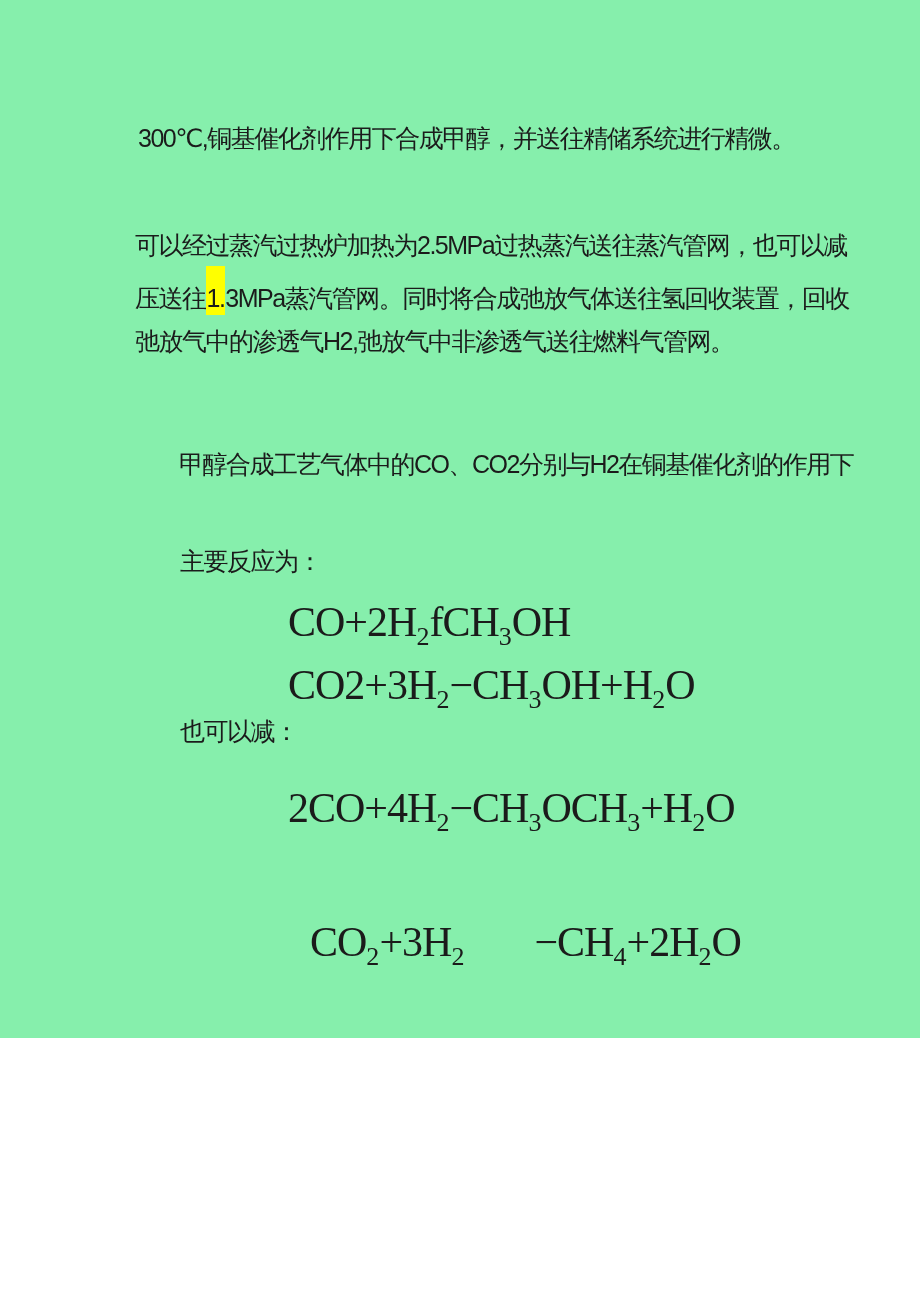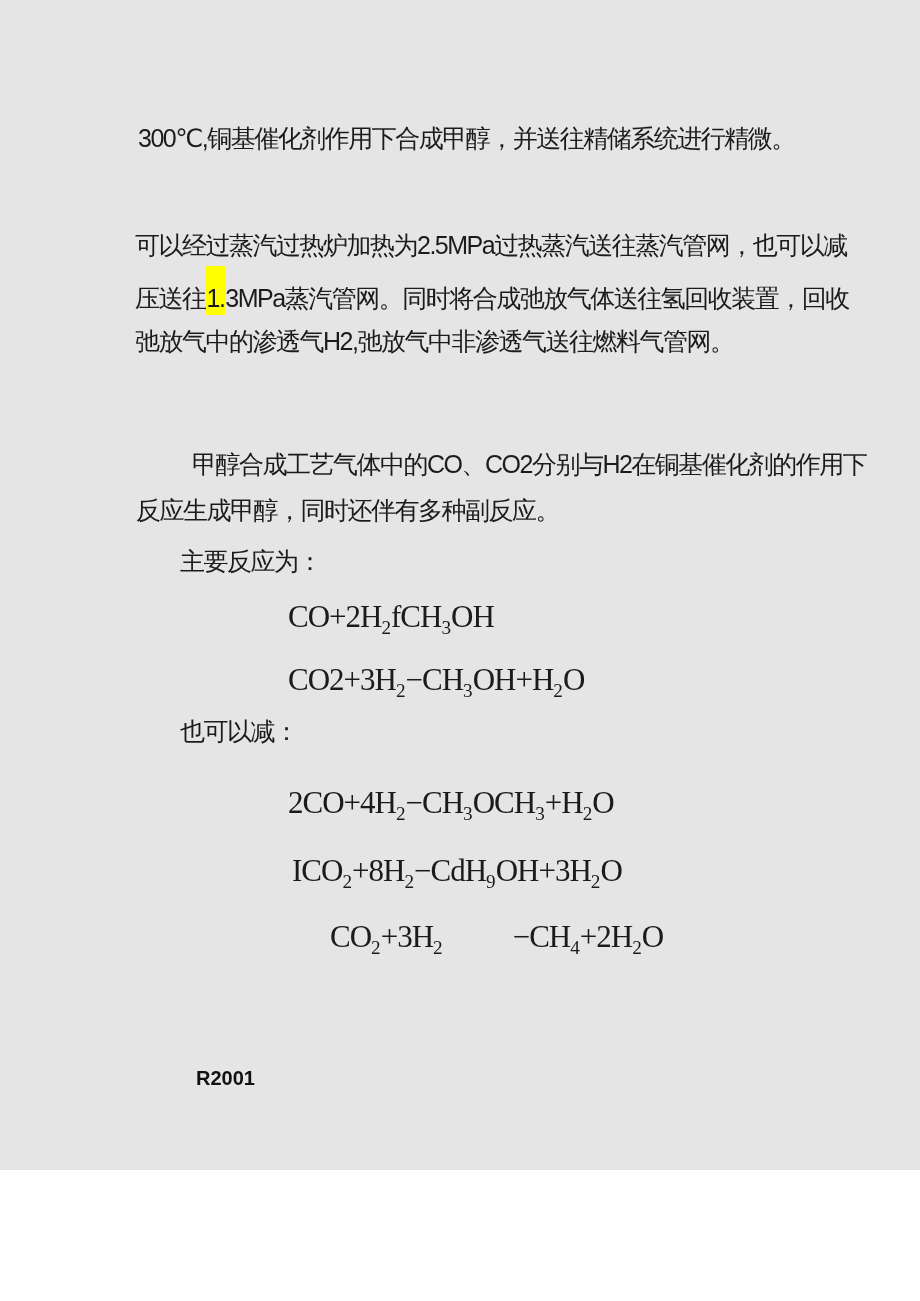--- a/index.html
+++ b/index.html
@@ -1,20 +1,20 @@
 <!DOCTYPE html>
 <html><head>
 <meta charset="utf-8">
 <style>
   html, body { margin: 0; padding: 0; background: #ffffff; }
   .page {
     position: relative;
     width: 920px;
-    height: 1170px;
-    background: #e5e5e5;
+    height: 1038px;
+    background: #86efac;
     overflow: hidden;
     font-family: "Liberation Sans", "DejaVu Sans", sans-serif;
     text-decoration: underline;
   }
   .line {
     position: absolute;
     font-size: 25px;
     line-height: 1.15;
     letter-spacing: -1.5px;
     color: #1b1b1b;
@@ -22,21 +22,21 @@
     font-family: "Liberation Sans", "DejaVu Sans", sans-serif;
   }
   .highlight {
     background: #ffff00;
     padding: 18px 1px 3px 1px;
   }
   .h-num { font-weight: bold; }
   .eq {
     position: absolute;
     font-family: "Liberation Serif", "DejaVu Serif", serif;
-    font-size: 31px;
+    font-size: 42px;
     line-height: 1;
     letter-spacing: -1px;
     color: #1b1b1b;
     white-space: nowrap;
   }
   .eq sub { font-size: 0.62em; line-height: 0; letter-spacing: 0; }
   .eq-gap { display: inline-block; width: 70px; }
   .footer-tag {
     position: absolute;
     left: 196px;
@@ -56,34 +56,32 @@
   <div class="line" style="left:138px; top:124px">300℃,铜基催化剂作用下合成甲醇，并送往精储系统进行精微。</div>
 
 
   <div class="line" style="left:135px; top:231px">可以经过蒸汽过热炉加热为2.5MPa过热蒸汽送往蒸汽管网，也可以减</div>
 
   <div class="line" style="left:135px; top:284px"><span>压送往</span><span class="highlight">1.</span><span>3MPa蒸汽管网。同时将合成弛放气体送往氢回收装置，回收</span></div>
 
   <div class="line" style="left:135px; top:327px">弛放气中的渗透气H2,弛放气中非渗透气送往燃料气管网。</div>
 
 
-  <div class="line" style="left:192px; top:450px">甲醇合成工艺气体中的CO、CO2分别与H2在铜基催化剂的作用下</div>
+  <div class="line" style="left:179px; top:450px">甲醇合成工艺气体中的CO、CO2分别与H2在铜基催化剂的作用下</div>
 
-  <div class="line" style="left:136px; top:496px">反应生成甲醇，同时还伴有多种副反应。</div>
 
   <div class="line" style="left:180px; top:547px">主要反应为：</div>
 
   <div class="eq" style="left:288px; top:601px"><span>CO+2H</span><sub>2</sub><span>fCH</span><sub>3</sub><span>OH</span></div>
 
   <div class="eq" style="left:288px; top:664px"><span>CO2+3H</span><sub>2</sub><span>−CH</span><sub>3</sub><span>OH+H</span><sub>2</sub><span>O</span></div>
 
   <div class="line" style="left:180px; top:717px">也可以减：</div>
 
   <div class="eq" style="left:288px; top:787px"><span>2CO+4H</span><sub>2</sub><span>−CH</span><sub>3</sub><span>OCH</span><sub>3</sub><span>+H</span><sub>2</sub><span>O</span></div>
 
-  <div class="eq" style="left:292px; top:855px"><span>ICO</span><sub>2</sub><span>+8H</span><sub>2</sub><span>−CdH</span><sub>9</sub><span>OH+3H</span><sub>2</sub><span>O</span></div>
 
-  <div class="eq" style="left:330px; top:921px"><span>CO</span><sub>2</sub><span>+3H</span><sub>2</sub><span class="eq-gap"></span><span>−CH</span><sub>4</sub><span>+2H</span><sub>2</sub><span>O</span></div>
+  <div class="eq" style="left:310px; top:921px"><span>CO</span><sub>2</sub><span>+3H</span><sub>2</sub><span class="eq-gap"></span><span>−CH</span><sub>4</sub><span>+2H</span><sub>2</sub><span>O</span></div>
 
 
   <div class="footer-tag">R2001</div>
 
 </div>
 
 </body></html>

